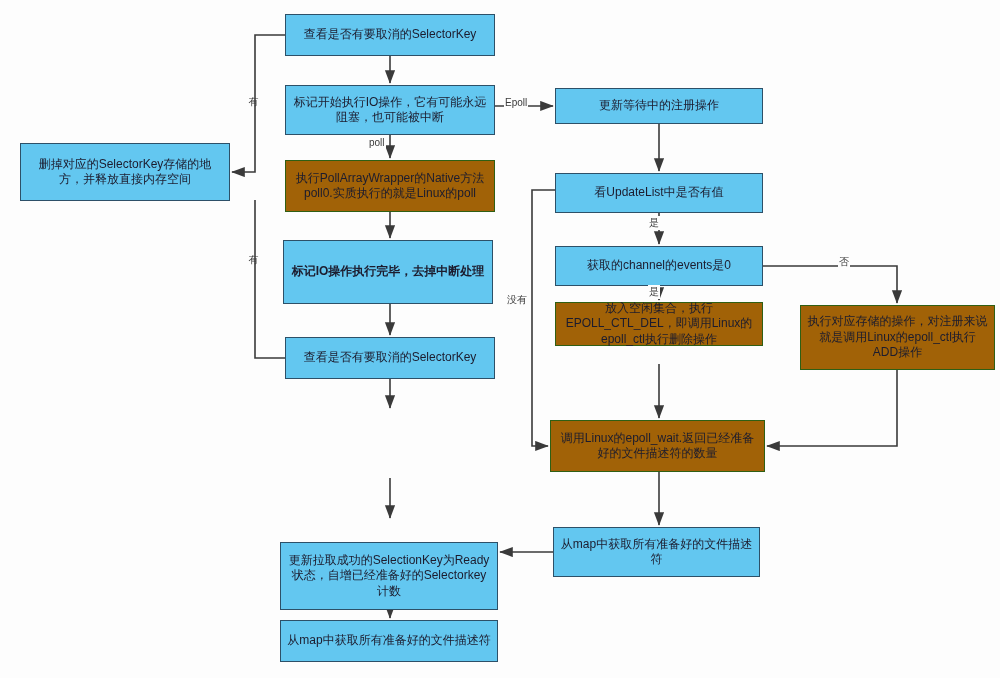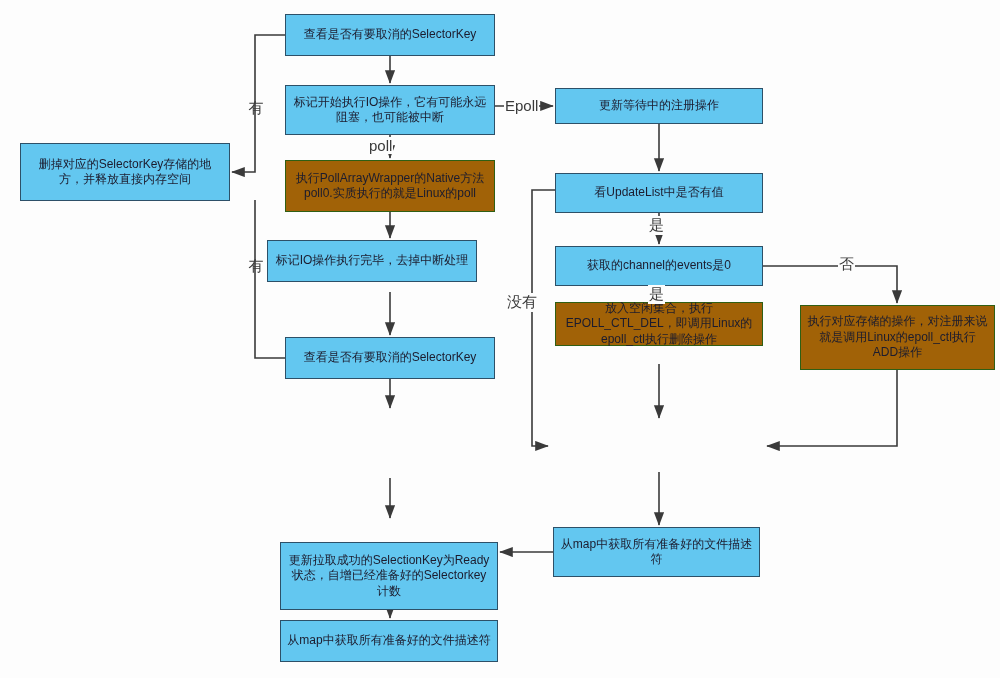--- a/index.html
+++ b/index.html
@@ -42,21 +42,21 @@
   .node.green {
     background: #a16207;
     border-color: #2f5f14;
   }
   .node .txt {
     display: block;
     width: 100%;
   }
   .edge-label {
     position: absolute;
-    font-size: 15px;
+    font-size: 10px;
     color: #3a3a3a;
     background: #fdfdfd;
     padding: 0 1px;
     white-space: nowrap;
     z-index: 3;
     font-family: "Liberation Sans", "DejaVu Sans", sans-serif;
   }
   .edge-label.vert {
     writing-mode: vertical-rl;
     text-orientation: upright;
@@ -120,21 +120,21 @@
   </div>
 
   <div class="node blue" style="left:285px;top:85px;width:210px;height:50px;">
     <span class="txt">标记开始执行IO操作，它有可能永远阻塞，也可能被中断</span>
   </div>
 
   <div class="node green" style="left:285px;top:160px;width:210px;height:52px;">
     <span class="txt">执行PollArrayWrapper的Native方法poll0.实质执行的就是Linux的poll</span>
   </div>
 
-  <div class="node blue" style="left:267px;top:240px;width:210px;height:42px;">
+  <div class="node blue" style="left:283px;top:240px;width:210px;height:64px;font-weight:bold;">
     <span class="txt">标记IO操作执行完毕，去掉中断处理</span>
   </div>
 
   <div class="node blue" style="left:285px;top:337px;width:210px;height:42px;">
     <span class="txt">查看是否有要取消的SelectorKey</span>
   </div>
 
 
   <div class="node blue" style="left:280px;top:542px;width:218px;height:68px;">
     <span class="txt">更新拉取成功的SelectionKey为Ready状态，自增已经准备好的Selectorkey计数</span>
@@ -157,20 +157,23 @@
   </div>
 
   <div class="node blue" style="left:555px;top:246px;width:208px;height:40px;">
     <span class="txt">获取的channel的events是0</span>
   </div>
 
   <div class="node green" style="left:555px;top:302px;width:208px;height:44px;">
     <span class="txt">放入空闲集合，执行EPOLL_CTL_DEL，即调用Linux的epoll_ctl执行删除操作</span>
   </div>
 
+  <div class="node green" style="left:550px;top:420px;width:215px;height:52px;">
+    <span class="txt">调用Linux的epoll_wait.返回已经准备好的文件描述符的数量</span>
+  </div>
 
   <div class="node blue" style="left:553px;top:527px;width:207px;height:50px;">
     <span class="txt">从map中获取所有准备好的文件描述符</span>
   </div>
 
   <div class="node green" style="left:800px;top:305px;width:195px;height:65px;">
     <span class="txt">执行对应存储的操作，对注册来说就是调用Linux的epoll_ctl执行ADD操作</span>
   </div>
 
   <div class="edge-label vert" style="left:245px;top:88px;">有</div>

